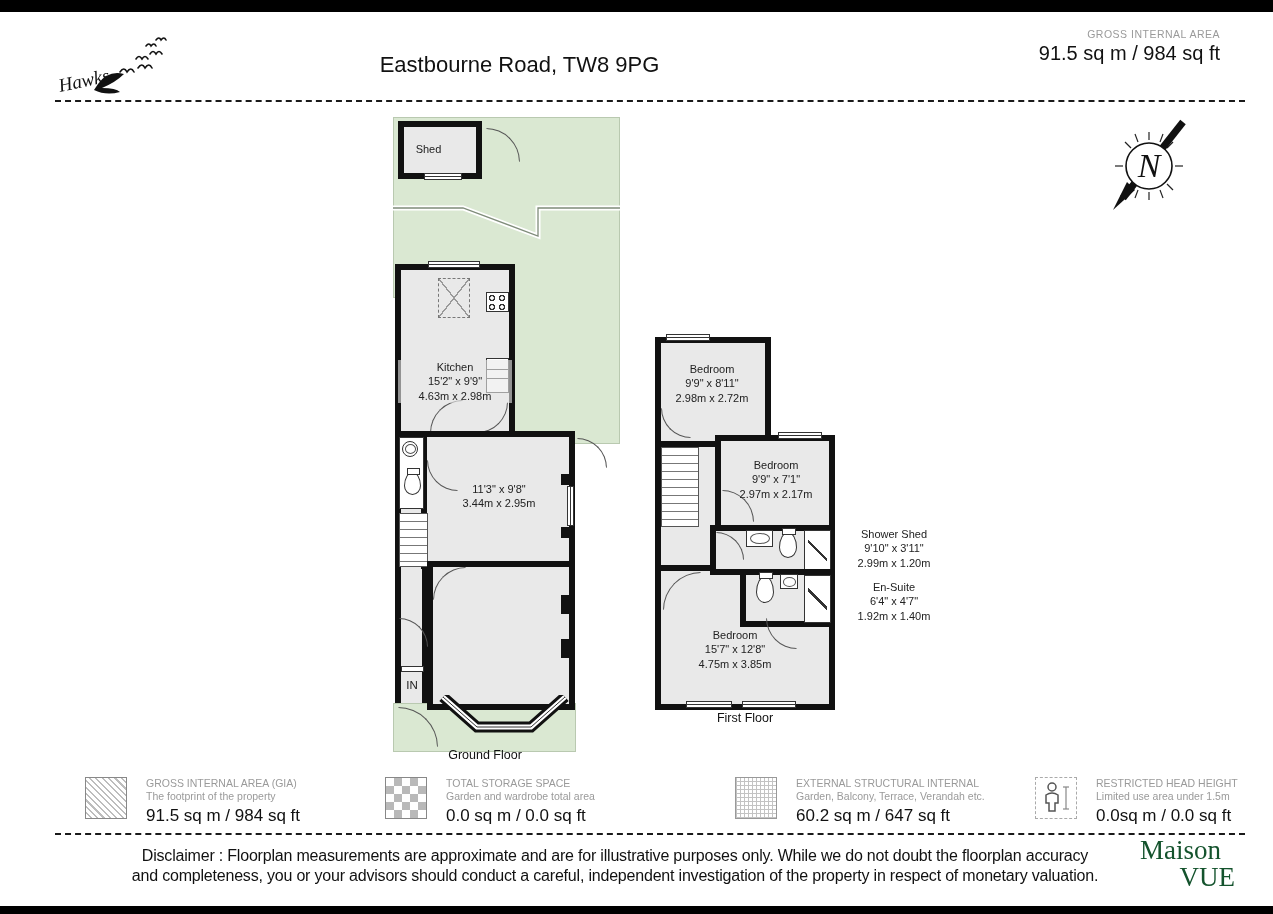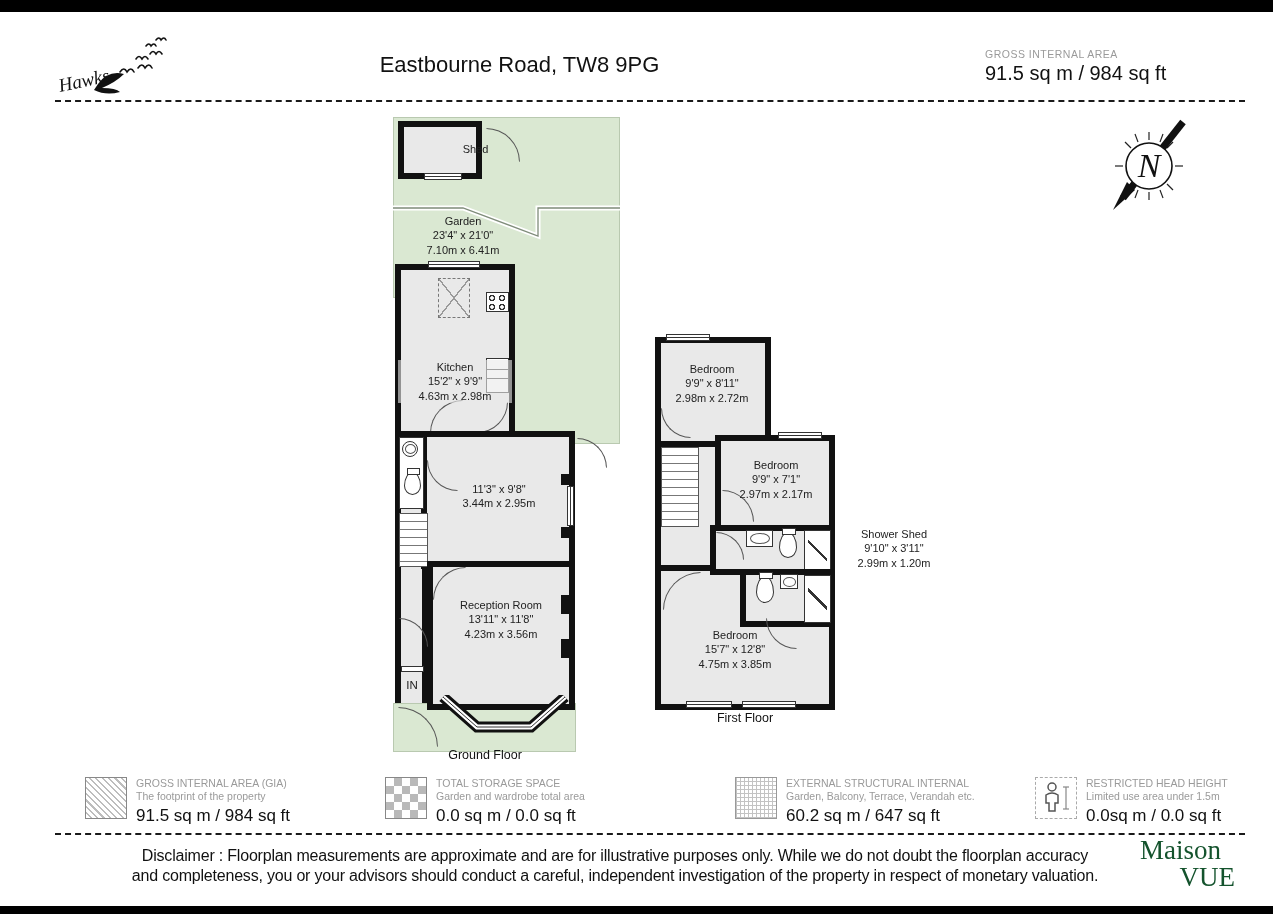--- a/index.html
+++ b/index.html
@@ -33,33 +33,33 @@
        background-image:radial-gradient(circle at 5px 5px,#fff 1.5px,#333 2px,#333 3px,transparent 3.5px);
        background-size:10px 9px;}
   .sinkunit{position:absolute;background:
        linear-gradient(#333,#333) 0 30%/100% 1px no-repeat,
        linear-gradient(#333,#333) 0 60%/100% 1px no-repeat,#fff;border:1px solid #333;}
   .skylight{position:absolute;border:1px dashed #777;
        background:linear-gradient(to top right,transparent 48.5%,#999 48.5% 51.5%,transparent 51.5%),
                   linear-gradient(to bottom right,transparent 48.5%,#999 48.5% 51.5%,transparent 51.5%);}
   .blk{position:absolute;background:#111;}
   
-  .leg{position:absolute;top:777px;display:flex;gap:9px;align-items:flex-start;}
+  .leg{position:absolute;top:777px;display:flex;gap:19px;align-items:flex-start;}
   .sw{width:42px;height:42px;box-sizing:border-box;flex:0 0 auto;}
   .sw1{border:1px solid #888;background:repeating-linear-gradient(45deg,#fff 0 3px,#bdbdbd 3px 4.5px);}
   .sw2{border:1px solid #888;background:repeating-conic-gradient(#b9b9b9 0% 25%,#fff 0% 50%) 0 0/16px 16px;}
   .sw3{border:1px solid #999;background:
         repeating-linear-gradient(0deg,#c3c3c3 0 1px,transparent 1px 4px),
         repeating-linear-gradient(90deg,#c3c3c3 0 1px,transparent 1px 4px),#fff;}
   .sw4{border:1.5px dashed #aaa;background:#fff;display:flex;align-items:center;justify-content:center;}
   .lt,.ls{font-size:10.5px;color:#9a9a9a;line-height:1.25;}
   .lv{font-size:17px;color:#111;margin-top:3px;}
   
   .title{position:absolute;left:0;top:52px;width:1039px;text-align:center;font-size:22px;}
-  .giabox{position:absolute;left:985px;top:48px;width:235px;text-align:left;}
+  .giabox{position:absolute;left:985px;top:28px;width:235px;text-align:right;}
   .gialabel{font-size:10.5px;color:#9a9a9a;letter-spacing:0.5px;}
   .giaval{font-size:20px;color:#111;margin-top:2px;}
   .disclaimer{position:absolute;left:70px;top:846px;width:1090px;text-align:center;
               font-size:16px;line-height:1.25;letter-spacing:-0.2px;}
   .brand{position:absolute;left:1140px;top:837px;width:95px;text-align:right;
          font-family:"Liberation Serif",serif;font-size:27px;line-height:1.0;color:#14532d;}
 </style>
 </head>
 <body>
 
@@ -88,30 +88,25 @@
     <div class="giaval">91.5 sq m / 984 sq ft</div>
   </div>
   <div class="dash" style="left:55px;top:100px;width:1190px;"></div>
 
   <div class="green" style="left:393px;top:117px;width:227px;height:181px;"></div>
   <div class="green" style="left:514px;top:268px;width:106px;height:176px;border-top:none;"></div>
   <svg class="abs" style="left:393px;top:198px;" width="227" height="44">
     <polyline points="0,10 70,10 145,38 145,10 227,10" fill="none" stroke="#ffffff" stroke-width="5"></polyline>
     <polyline points="0,10 70,10 145,38 145,10 227,10" fill="none" stroke="#7f8c7a" stroke-width="1.3"></polyline>
   </svg>
-  <div class="rlabel" style="left:398px;top:214px;width:130px;">
-    <div>Garden</div>
-    <div>23'4" x 21'0"</div>
-    <div>7.10m x 6.41m</div>
-  </div>
 
   <div class="room" style="left:398px;top:121px;width:84px;height:58px;"></div>
   <div class="win-h" style="left:424px;top:173px;width:38px;height:7px;"></div>
   <div class="arc tr" style="left:486px;top:128px;width:34px;height:34px;"></div>
-  <div class="rlabel" style="left:404px;top:142px;width:49px;padding-left:47px;">
+  <div class="rlabel" style="left:404px;top:142px;width:49px;">
     <div>Shed</div>
   </div>
 
   <div class="room" style="left:395px;top:431px;width:33px;height:281px;"></div>
 
   <div class="room" style="left:395px;top:264px;width:120px;height:173px;"></div>
   <div class="win-h" style="left:428px;top:261px;width:52px;height:7px;"></div>
   <div class="skylight" style="left:438px;top:278px;width:30px;height:38px;"></div>
   <div class="hob" style="left:486px;top:292px;width:21px;height:18px;"></div>
   <div class="sinkunit" style="left:486px;top:358px;width:21px;height:33px;"></div>
@@ -138,25 +133,20 @@
   <div class="basin" style="left:402px;top:441px;width:14px;height:14px;border-radius:50%;"></div>
   <div class="toilet" style="left:404px;top:472px;width:15px;height:21px;"></div>
   <div class="stairs" style="left:399px;top:513px;width:29px;height:54px;"></div>
 
   <div class="green" style="left:393px;top:703px;width:183px;height:49px;"></div>
   <div class="arc tr" style="left:398px;top:707px;width:40px;height:40px;"></div>
   <div class="room" style="left:427px;top:561px;width:148px;height:149px;"></div>
   <div class="blk" style="left:561px;top:595px;width:13px;height:19px;"></div>
   <div class="blk" style="left:561px;top:639px;width:13px;height:19px;"></div>
   <div class="arc tl" style="left:433px;top:567px;width:33px;height:33px;"></div>
-  <div class="rlabel" style="left:437px;top:598px;width:128px;">
-    <div>Reception Room</div>
-    <div>13'11" x 11'8"</div>
-    <div>4.23m x 3.56m</div>
-  </div>
   <svg class="abs" style="left:437px;top:695px;" width="134" height="38">
     <polyline points="6,2 40,32 94,32 128,2" fill="none" stroke="#111" stroke-width="11"></polyline>
     <polyline points="6,2 40,32 94,32 128,2" fill="none" stroke="#fff" stroke-width="5"></polyline>
     <polyline points="6,2 40,32 94,32 128,2" fill="none" stroke="#333" stroke-width="1"></polyline>
   </svg>
 
   <div class="arc tr" style="left:399px;top:618px;width:29px;height:29px;"></div>
   <div class="win-h" style="left:401px;top:666px;width:23px;height:6px;"></div>
   <div class="rlabel" style="left:399px;top:678px;width:26px;font-size:11.5px;">
     <div>IN</div>
@@ -203,20 +193,25 @@
   <div class="room" style="left:740px;top:569px;width:95px;height:58px;"></div>
   <div class="toilet" style="left:756px;top:576px;width:16px;height:25px;"></div>
   <div class="basin" style="left:780px;top:574px;width:16px;height:13px;"></div>
   <div class="shower" style="left:804px;top:575px;width:25px;height:46px;"></div>
   <div class="arc bl" style="left:766px;top:618px;width:31px;height:31px;"></div>
 
   <div class="rlabel" style="left:838px;top:527px;width:112px;">
     <div>Shower Shed</div>
     <div>9'10" x 3'11"</div>
     <div>2.99m x 1.20m</div>
+  </div>
+  <div class="rlabel" style="left:838px;top:580px;width:112px;">
+    <div>En-Suite</div>
+    <div>6'4" x 4'7"</div>
+    <div>1.92m x 1.40m</div>
   </div>
   <div class="cap" style="left:660px;top:711px;width:170px;">First Floor</div>
 
   <div class="abs" style="left:1103px;top:116px;width:92px;height:100px;">
     <svg width="92" height="100" viewBox="0 0 92 100">
       <g stroke="#222" stroke-width="1.2">
         <line x1="46" y1="16" x2="46" y2="24"></line>
           <line x1="46" y1="76" x2="46" y2="84"></line>
         <line x1="12" y1="50" x2="20" y2="50"></line>
           <line x1="72" y1="50" x2="80" y2="50"></line>

